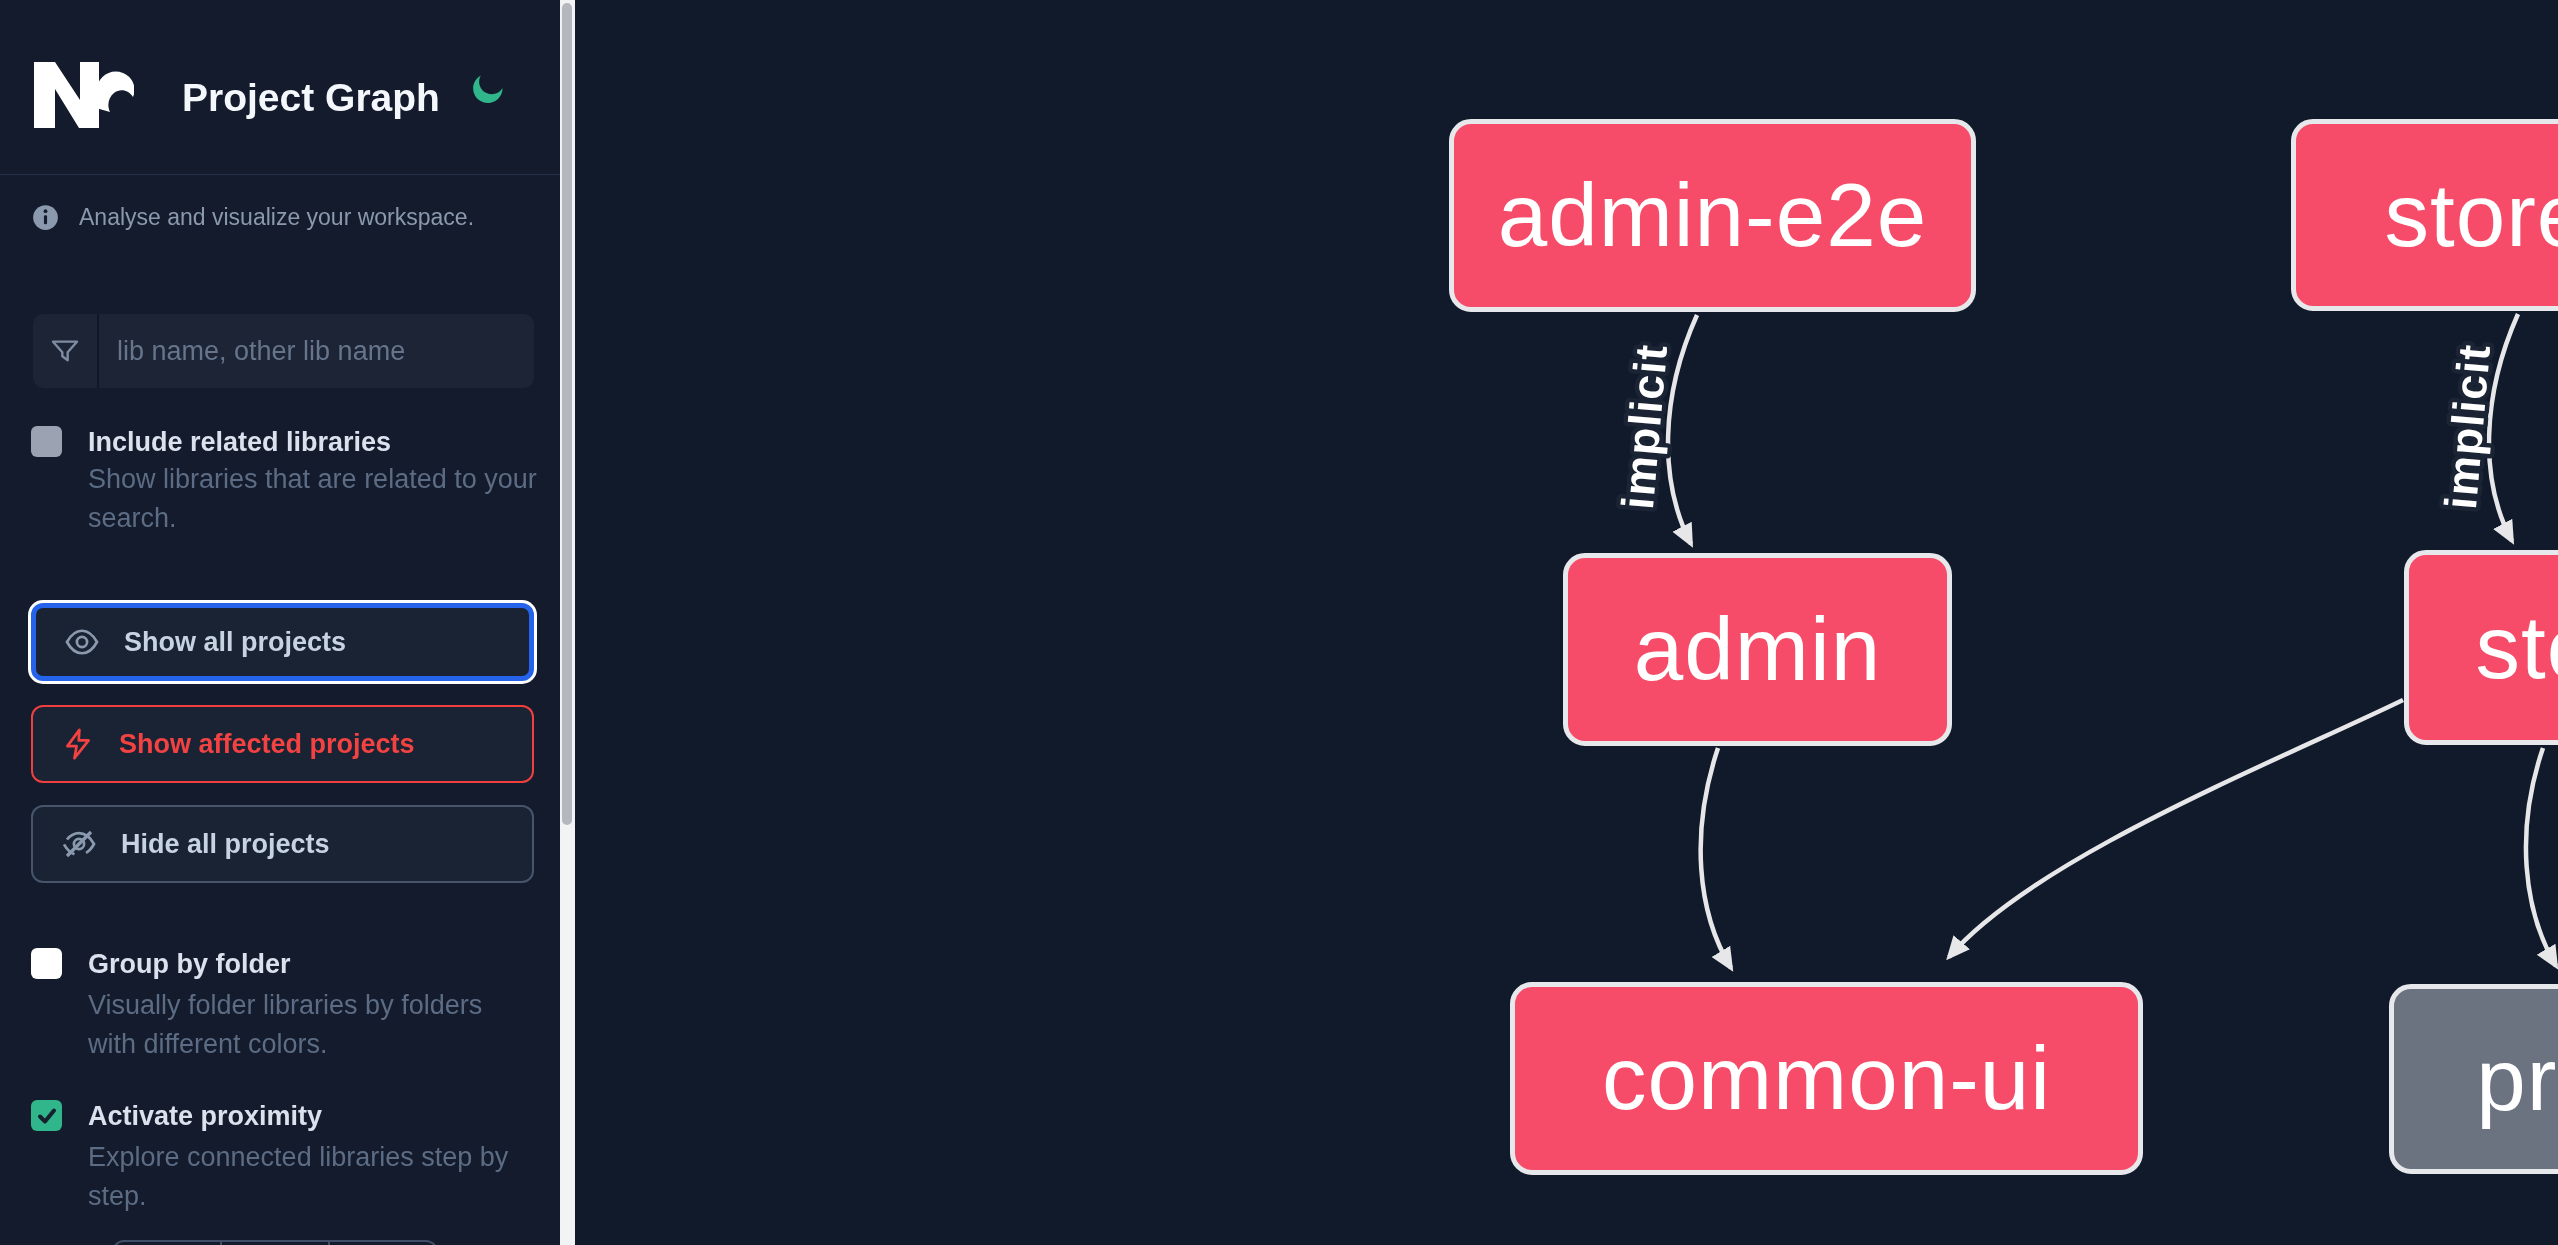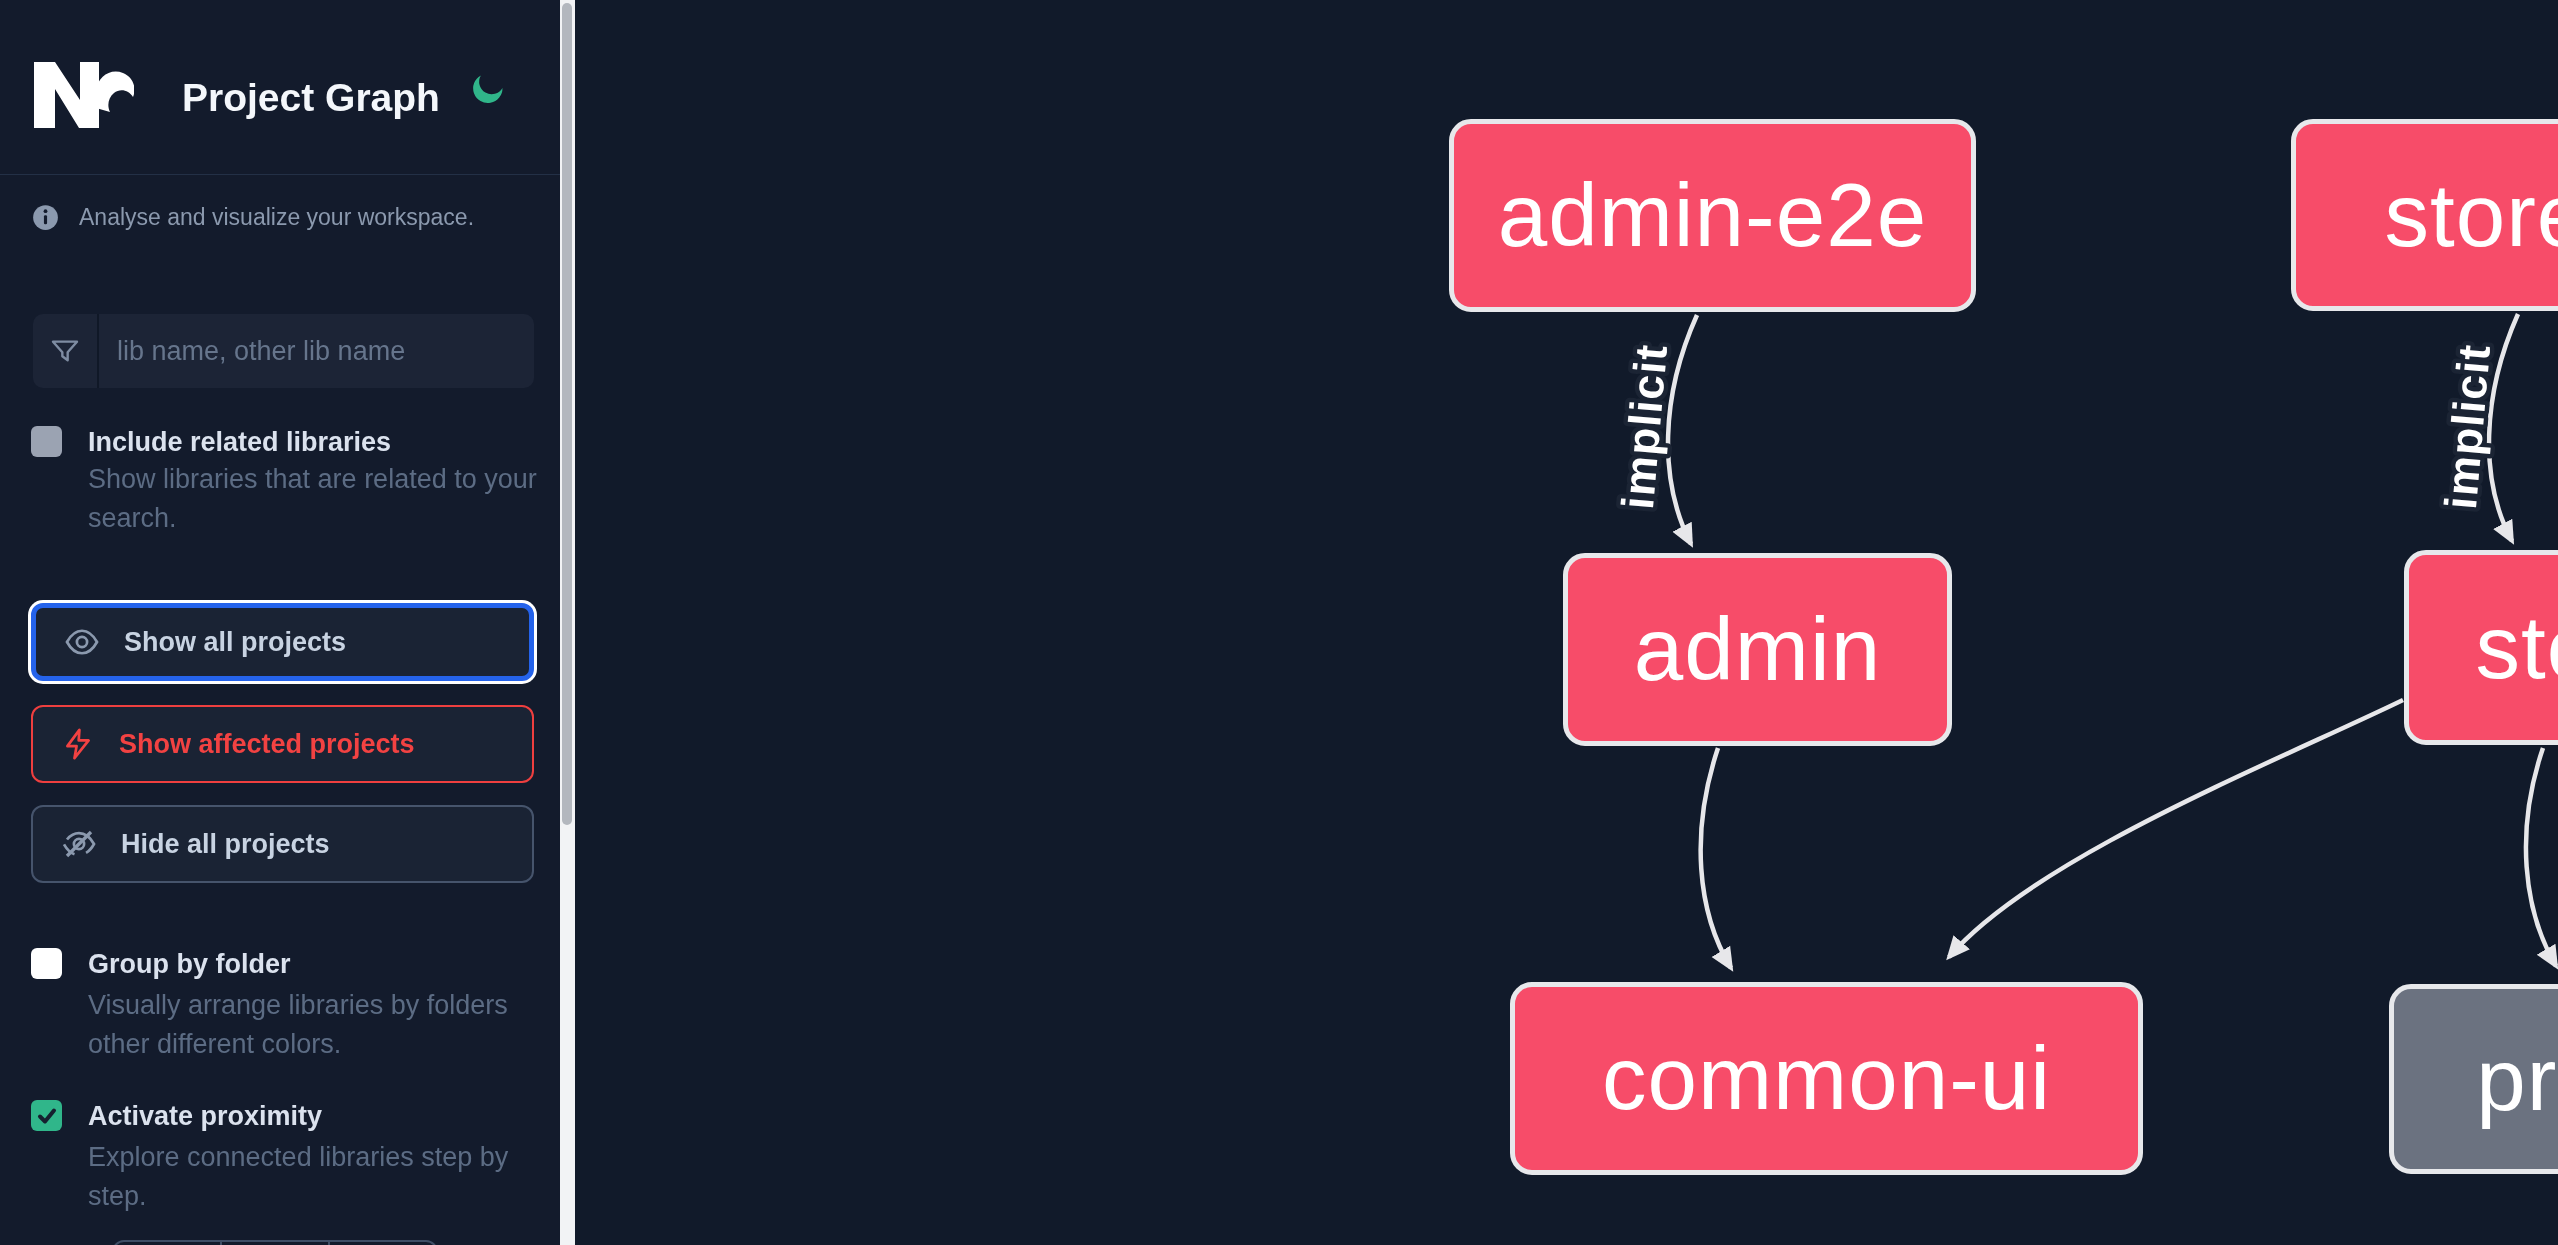--- a/index.html
+++ b/index.html
@@ -183,21 +183,21 @@
         <svg width="34" height="34" viewBox="0 0 24 24" fill="none" stroke="#f24242" stroke-width="1.9" stroke-linejoin="round">
           <path d="M13 2 L4.5 13.5 H11 L9.5 22 L19.5 9.5 H12.5 Z"></path>
         </svg>
       </span>
       <span class="lbl">Show affected projects</span>
     </button>
 
     <div class="cb-row" style="top:948px;height:130px;width:500px">
       <span class="cb-box white"></span>
       <span class="cb-label">Group by folder</span>
-      <span class="cb-desc" style="top:38px;width:430px">Visually arrange libraries by folders other different colors.</span>
+      <span class="cb-desc" style="top:38px;width:430px">Visually folder libraries by folders with different colors.</span>
     </div>
 
     <div class="cb-row" style="top:1100px;height:130px;width:500px">
       <span class="cb-box checked">
         <span style="display:flex">
           <svg width="24" height="24" viewBox="0 0 24 24" fill="none" stroke="#16202f" stroke-width="4" stroke-linecap="round" stroke-linejoin="round">
             <path d="M5 12.5 L10 17.5 L19 6.5"></path>
           </svg>
         </span>
       </span>

